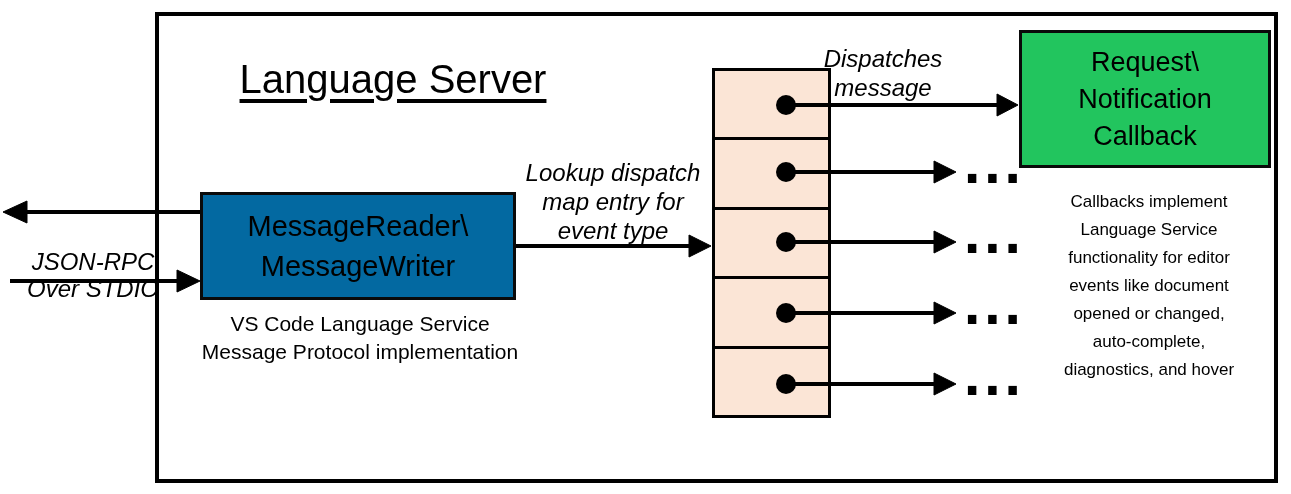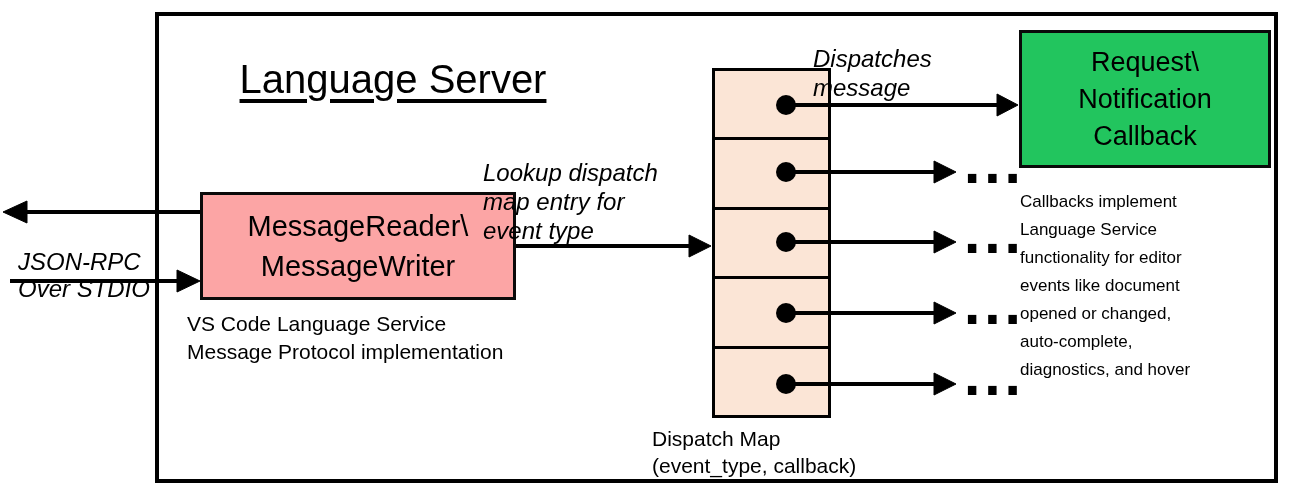--- a/index.html
+++ b/index.html
@@ -8,21 +8,21 @@
     width: 1291px;
     height: 494px;
     background: #ffffff;
     font-family: "Liberation Sans", sans-serif;
     color: #000000;
     overflow: hidden;
     padding-left: 48px;
   }
   .abs { position: absolute; }
   .pre { white-space: pre-line; }
-  .center { text-align: left; }
+  .center { text-align: center; }
 
   #outer-box {
     left: 155px; top: 12px;
     width: 1123px; height: 471px;
     border: 4px solid #000;
     box-sizing: border-box;
   }
   #title {
     left: 193px; top: 57px; width: 400px;
     font-size: 40px;
@@ -35,31 +35,31 @@
   #reader-box {
     left: 200px; top: 192px;
     width: 316px; height: 108px;
     border: 3px solid #0a0a0a;
     box-sizing: border-box;
     display: flex; align-items: center; justify-content: center;
     font-size: 29px; line-height: 40px;
     text-align: center;
   }
   #reader-caption {
-    left: 187px; top: 310px; width: 372px;
+    left: 174px; top: 310px; width: 372px;
     font-size: 21px; line-height: 28px;
   }
 
   #io-label {
     left: 18px; top: 224px; width: 150px;
     font-style: italic;
     font-size: 24px; line-height: 27px; margin-top: 24px;
   }
   #lookup-label {
-    left: 483px; top: 158px; width: 190px;
+    left: 518px; top: 158px; width: 190px;
     font-style: italic;
     font-size: 24px; line-height: 29px;
   }
   #dispatches-label {
     left: 813px; top: 44px; width: 140px;
     font-style: italic;
     font-size: 24px; line-height: 29px;
   }
 
   #dispatch-map {
@@ -109,40 +109,38 @@
 
 <div id="canvas">
 
   <div class="abs" id="outer-box"></div>
 
   <div class="abs" id="title">Language Server</div>
 
   <div class="abs center pre" id="io-label">JSON-RPC
 Over STDIO</div>
 
-  <div class="abs" id="reader-box" style="background: #fca5a5;">
+  <div class="abs" id="reader-box" style="background: #0369a1;">
     <span class="pre">MessageReader\
 MessageWriter</span>
   </div>
   <div class="abs center pre" id="reader-caption">VS Code Language Service
 Message Protocol implementation</div>
 
   <div class="abs center pre" id="lookup-label">Lookup dispatch
 map entry for
 event type</div>
 
   <div class="abs" id="dispatch-map">
     <div class="dm-cell" style="background: rgb(251, 229, 214);"></div>
     <div class="dm-cell" style="background: rgb(251, 229, 214);"></div>
     <div class="dm-cell" style="background: rgb(251, 229, 214);"></div>
     <div class="dm-cell" style="background: rgb(251, 229, 214);"></div>
     <div class="dm-cell" style="background: rgb(251, 229, 214);"></div>
   </div>
-  <div class="abs center pre" id="dm-caption">Dispatch Map
-(event_type, callback)</div>
 
   <div class="abs center pre" id="dispatches-label">Dispatches
 message</div>
 
   <div class="abs" id="callback-box" style="background: #22c55e;">
     <span class="pre">Request\
 Notification
 Callback</span>
   </div>
   <div class="abs center pre" id="callback-note">Callbacks implement

